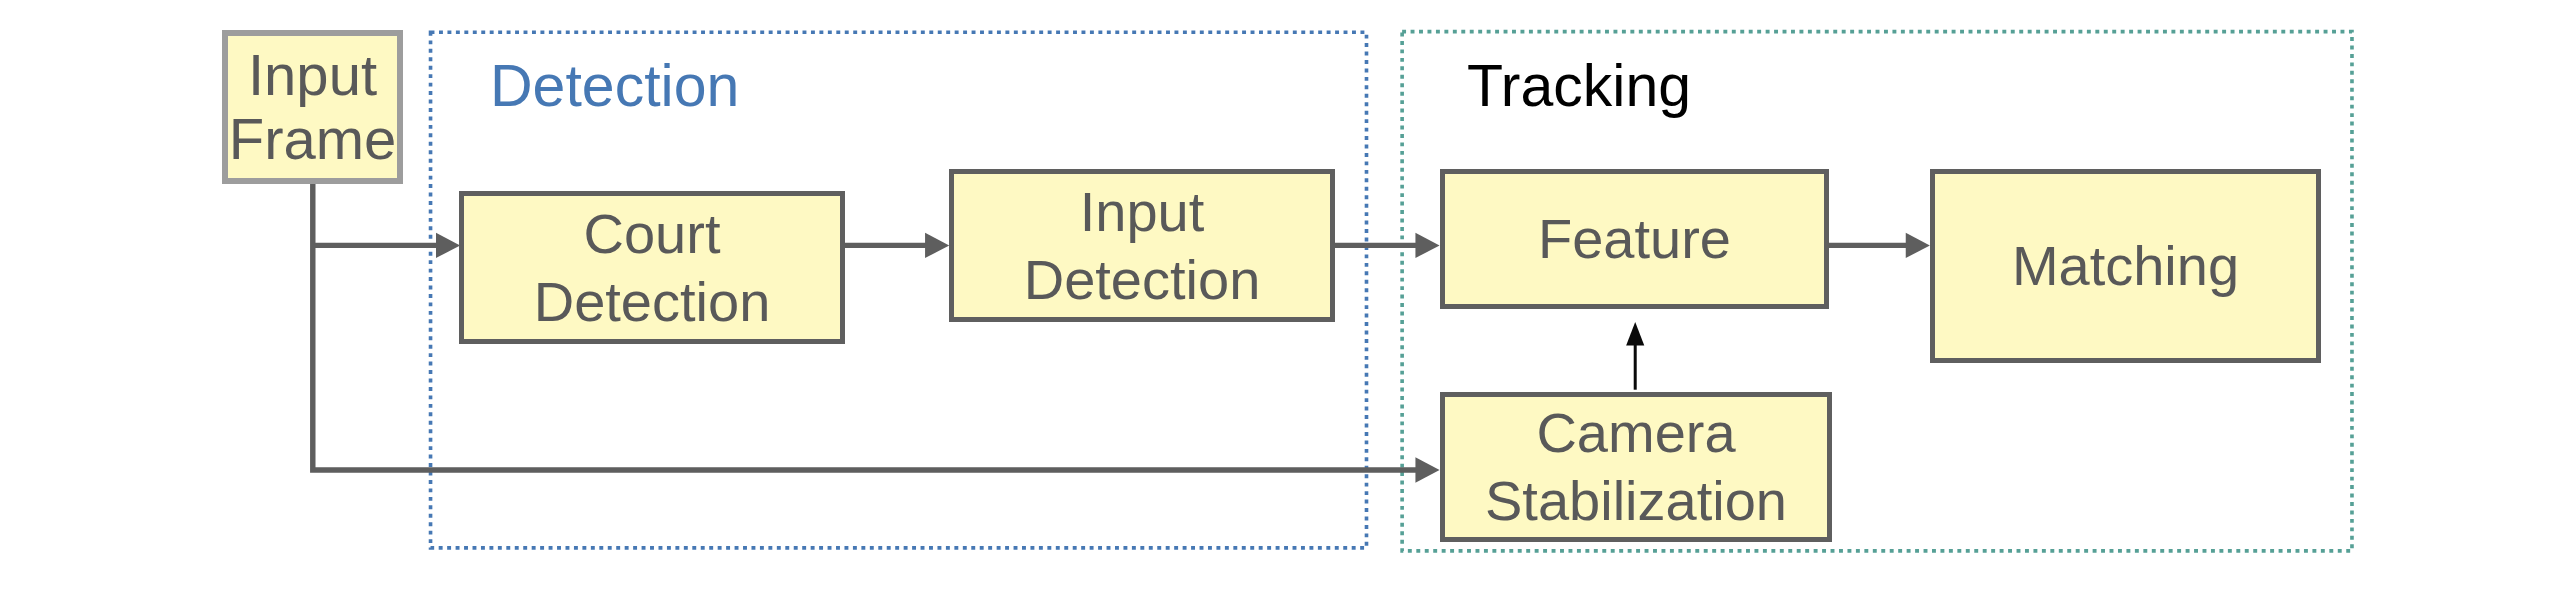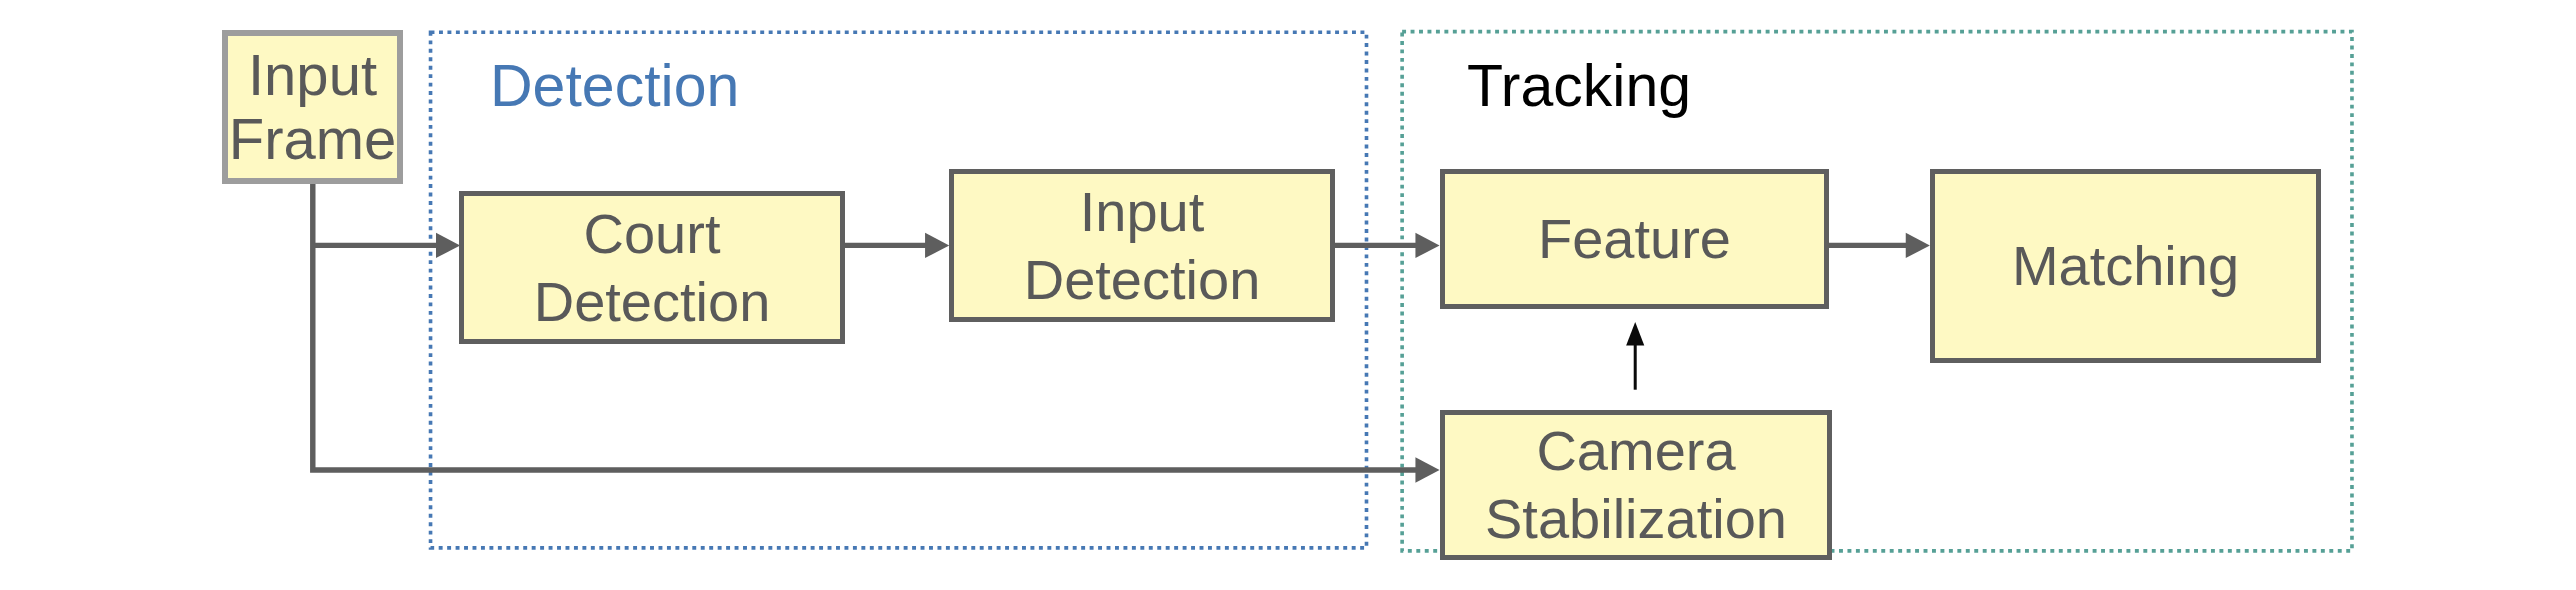--- a/index.html
+++ b/index.html
@@ -40,21 +40,21 @@
   #box-input-frame {
     left: 222px; top: 30px; width: 181px; height: 154px;
     border: 6px solid #9d9d9d;
     font-size: 58px;
     line-height: 64px;
   }
   #box-court-detection   { left: 459px;  top: 169px; width: 386px; height: 153px; margin-top: 22px; }
   #box-player-detection  { left: 949px; top: 169px; width: 386px; height: 153px; }
   #box-feature-extraction{ left: 1440px; top: 169px; width: 389px; height: 140px; }
   #box-matching          { left: 1930px; top: 169px; width: 391px; height: 194px; }
-  #box-camera-stabilization { left: 1440px; top: 410px; width: 392px; height: 150px; }
+  #box-camera-stabilization { left: 1440px; top: 392px; width: 392px; height: 150px; }
   .group-label {
     position: absolute;
     font-size: 59px;
     line-height: 59px;
     white-space: nowrap;
   }
   #label-detection { left: 490px;  top: 57px; color: #4678b4; }
   #label-tracking  { left: 1467px; top: 57px; color: #000000; }
 </style>
 </head>

